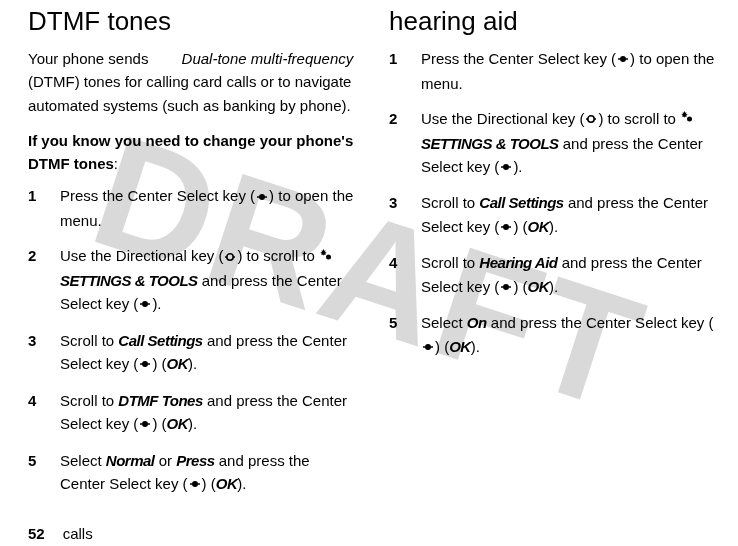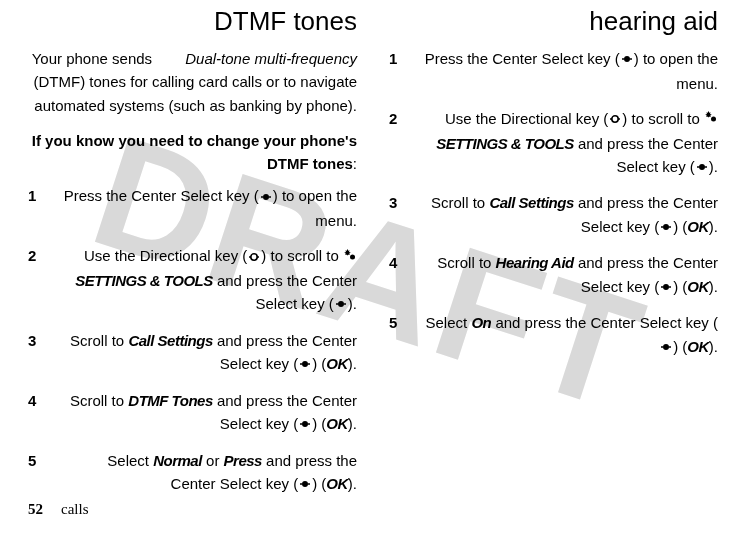--- a/index.html
+++ b/index.html
@@ -25,21 +25,20 @@
     z-index: 0;
     white-space: nowrap;
     pointer-events: none;
   }
   .content {
     position: relative;
     z-index: 1;
     display: flex;
     padding: 6px 20px 0 28px;
     gap: 32px;
-    text-align: right;
   }
   .col {
     flex: 1;
   }
   h2 {
     font-size: 26px;
     font-weight: normal;
     margin-bottom: 10px;
   }
   p.body {
@@ -83,24 +82,23 @@
   .icon-dot, .icon-dir, .icon-gear {
     display: inline-block;
     vertical-align: middle;
     position: relative;
     top: -1px;
   }
   .icon-dot svg, .icon-dir svg, .icon-gear svg { display: inline-block; }
   .footer {
     position: absolute;
     left: 28px;
-    bottom: 28px;
+    bottom: 4px;
     font-size: 15px;
     z-index: 1;
-    font-family: Liberation Serif, serif;
   }
   .footer .pn { font-weight: bold; margin-right: 18px; }
 </style>
 </head>
 <body>
 
 <div class="watermark">DRAFT</div>
 
 <div class="content">
   <div class="col">

